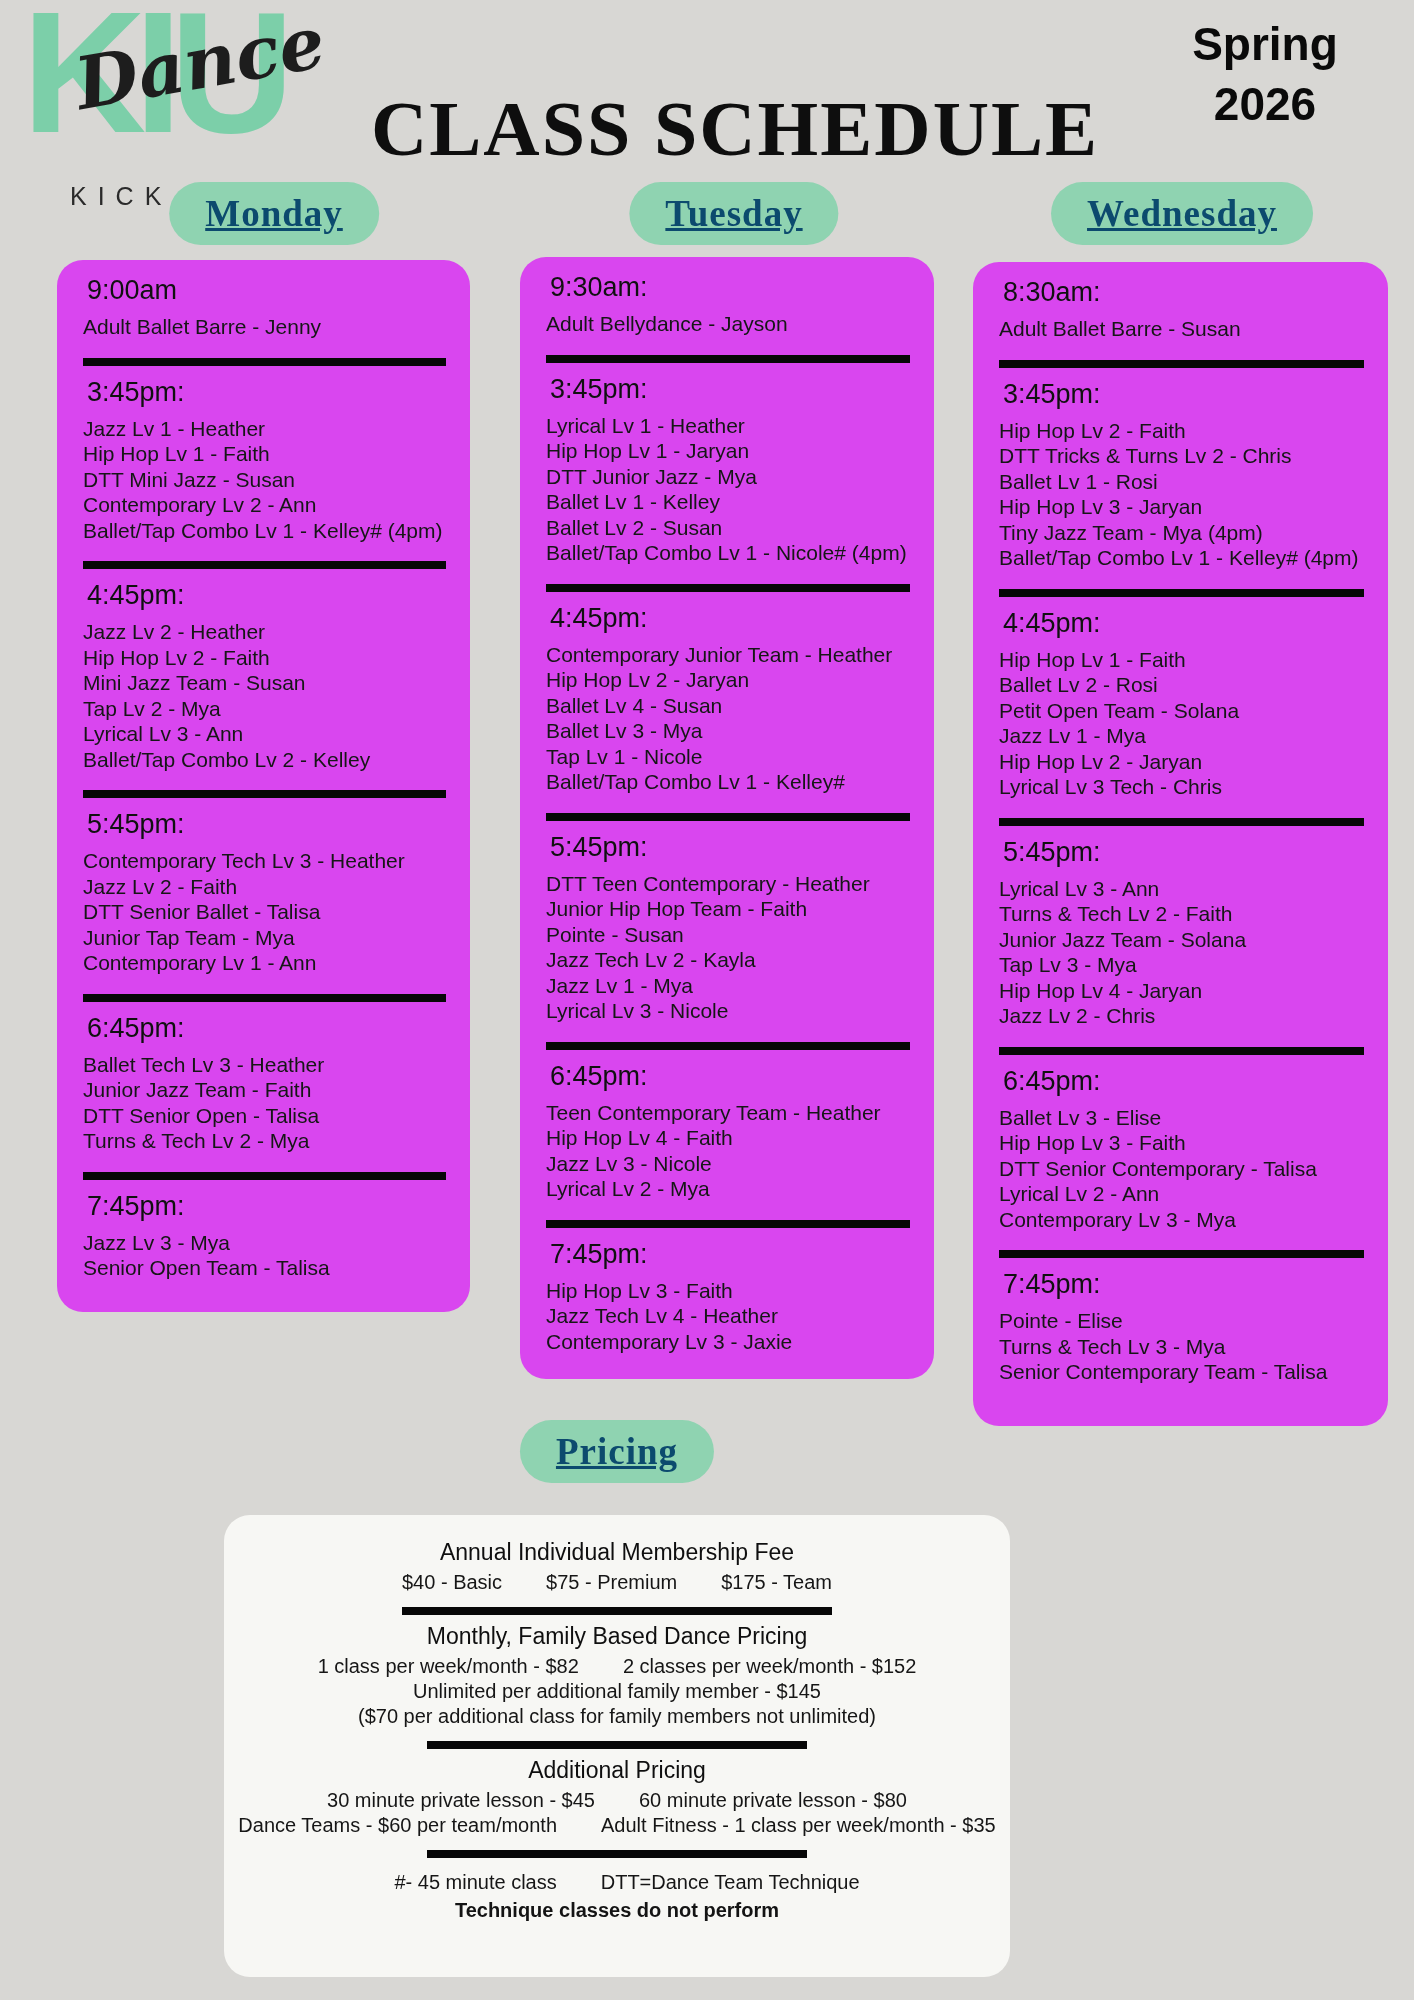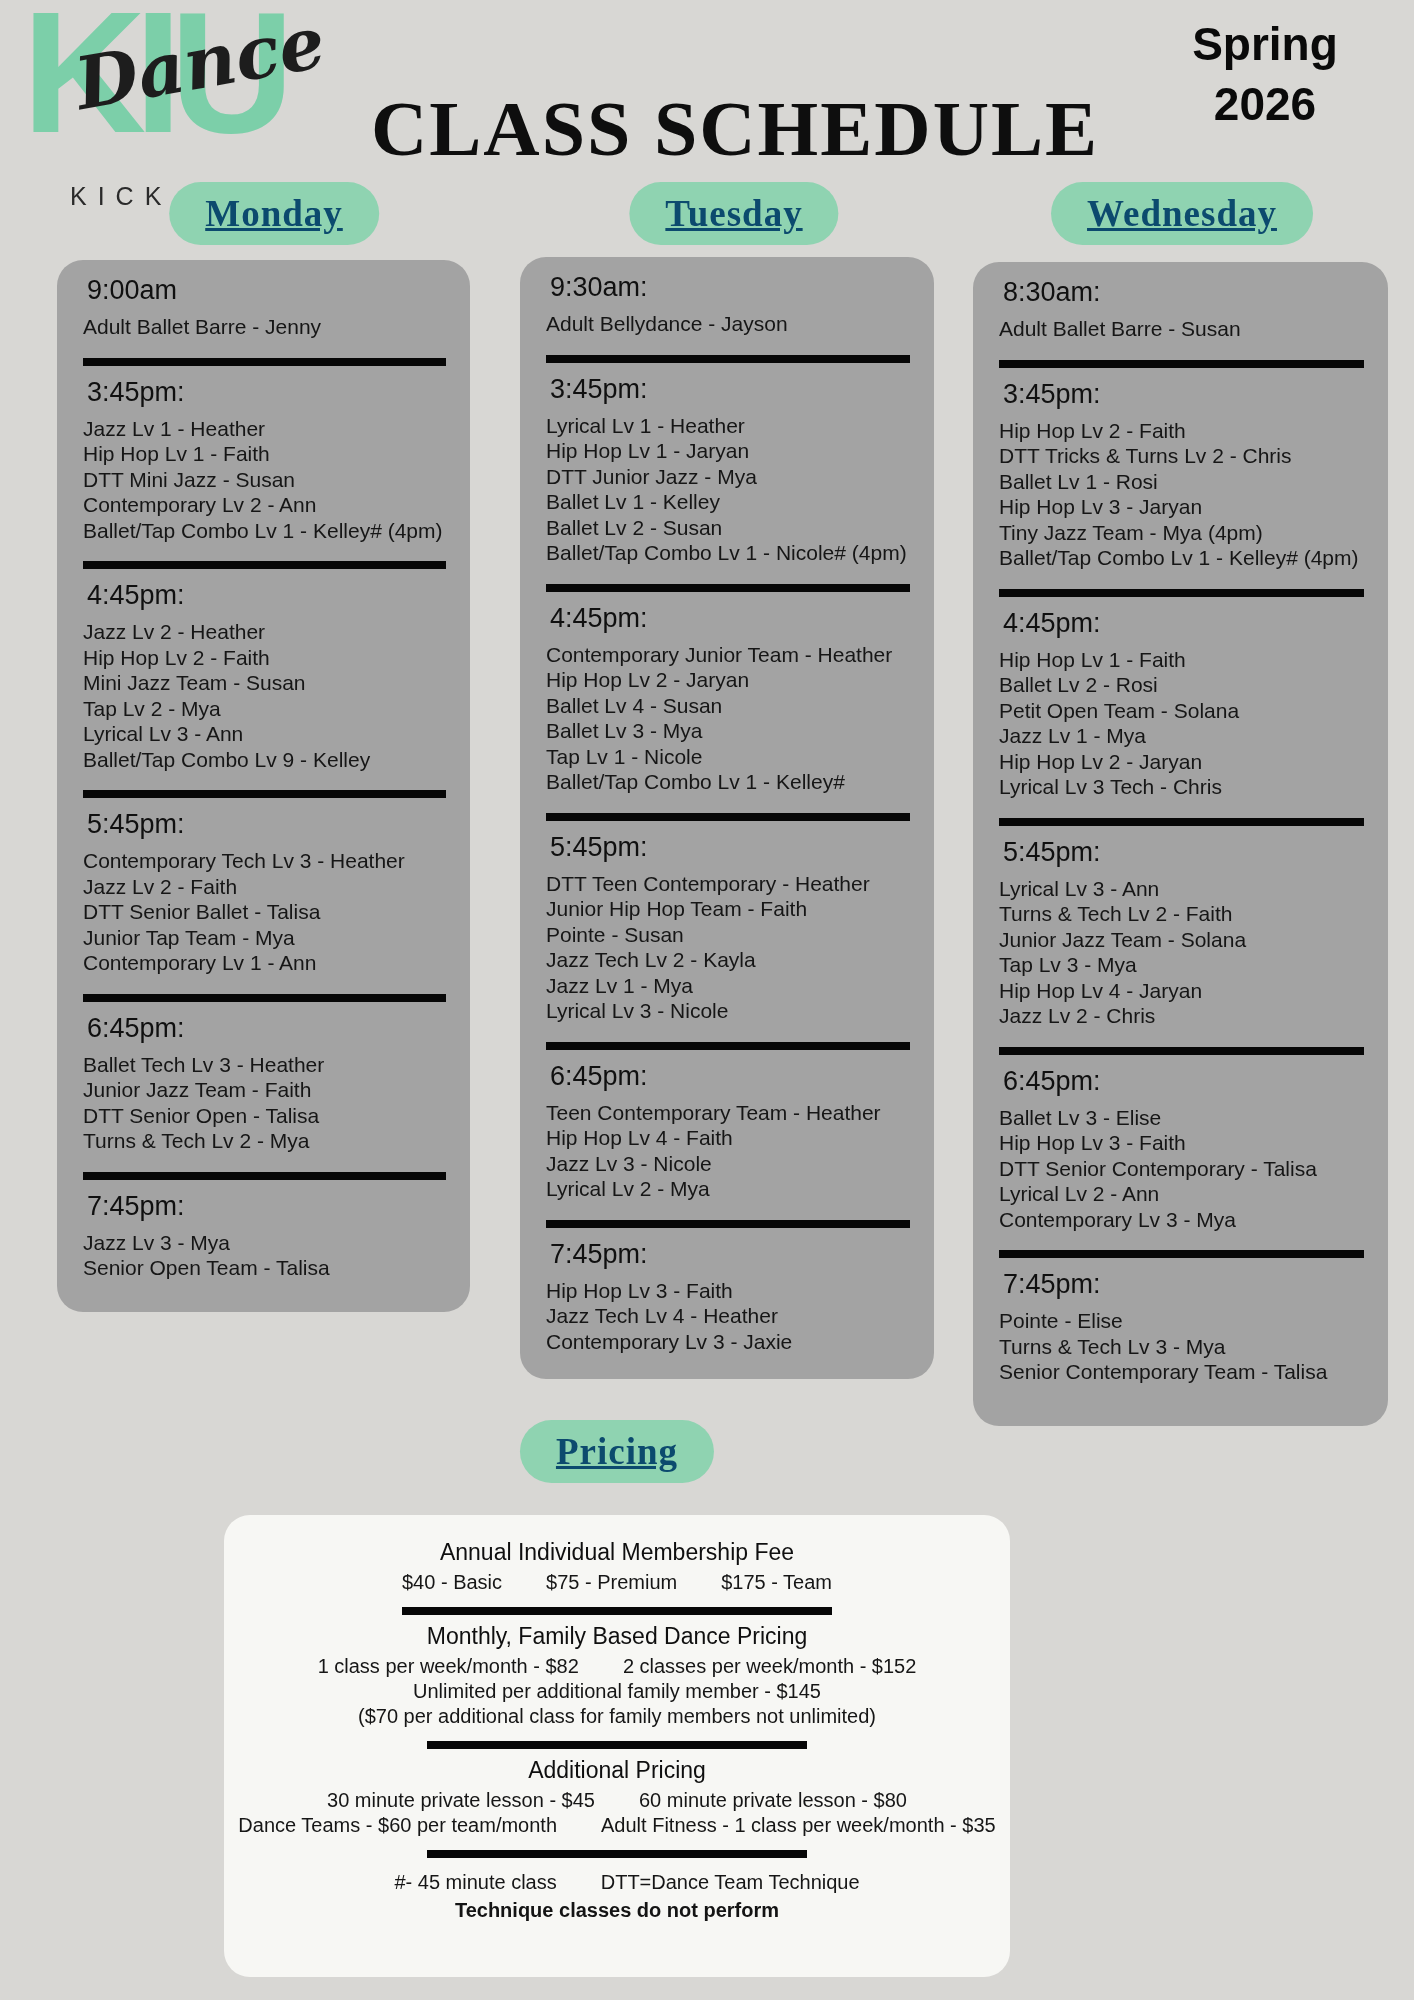--- a/index.html
+++ b/index.html
@@ -44,21 +44,21 @@
   .pill span{
     font-family:"Liberation Serif",serif;font-weight:bold;font-size:37px;
     color:#0c4a6e;text-decoration:underline;letter-spacing:1px;white-space:nowrap;
   }
   .pill-monday{left:274px;}
   .pill-tuesday{left:734px;}
   .pill-wednesday{left:1182px;}
   .pill-pricing{left:617px;top:1420px;}
   
   .day-card{
-    position:absolute;background:#a3a3a3;border-radius:26px;
+    position:absolute;background:#d946ef;border-radius:26px;
     padding:10px 22px 14px 24px;box-sizing:border-box;overflow:hidden;
   }
   .card-monday{left:57px;top:260px;width:413px;height:1052px;}
   .card-tuesday{left:520px;top:257px;width:414px;height:1122px;}
   .card-wednesday{left:973px;top:262px;width:415px;height:1164px;}
   .time{
     font-size:27px;font-weight:400;color:#101010;
     margin:10px 0 8px 6px;line-height:32px;
   }
   .slot:first-child .time{margin-top:4px;}
@@ -122,21 +122,21 @@
     <p class="cls">Ballet/Tap Combo Lv 1 - Kelley# (4pm)</p>
   </div>
   <div class="divider"></div>
   <div class="slot">
     <h3 class="time">4:45pm:</h3>
     <p class="cls">Jazz Lv 2 - Heather</p>
     <p class="cls">Hip Hop Lv 2 - Faith</p>
     <p class="cls">Mini Jazz Team - Susan</p>
     <p class="cls">Tap Lv 2 - Mya</p>
     <p class="cls">Lyrical Lv 3 - Ann</p>
-    <p class="cls">Ballet/Tap Combo Lv 9 - Kelley</p>
+    <p class="cls">Ballet/Tap Combo Lv 2 - Kelley</p>
   </div>
   <div class="divider"></div>
   <div class="slot">
     <h3 class="time">5:45pm:</h3>
     <p class="cls">Contemporary Tech Lv 3 - Heather</p>
     <p class="cls">Jazz Lv 2 - Faith</p>
     <p class="cls">DTT Senior Ballet - Talisa</p>
     <p class="cls">Junior Tap Team - Mya</p>
     <p class="cls">Contemporary Lv 1 - Ann</p>
   </div>

